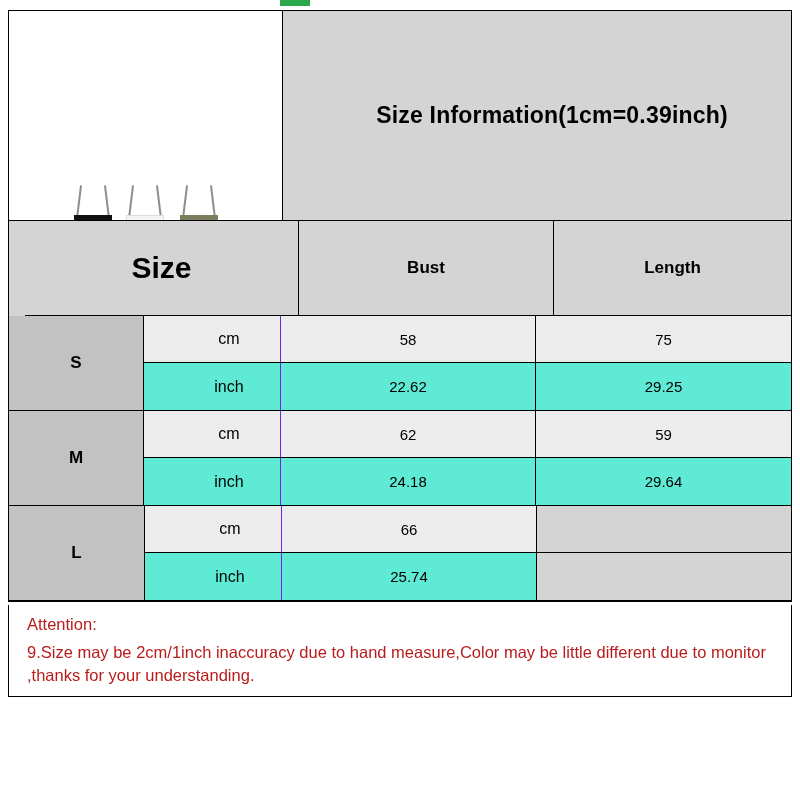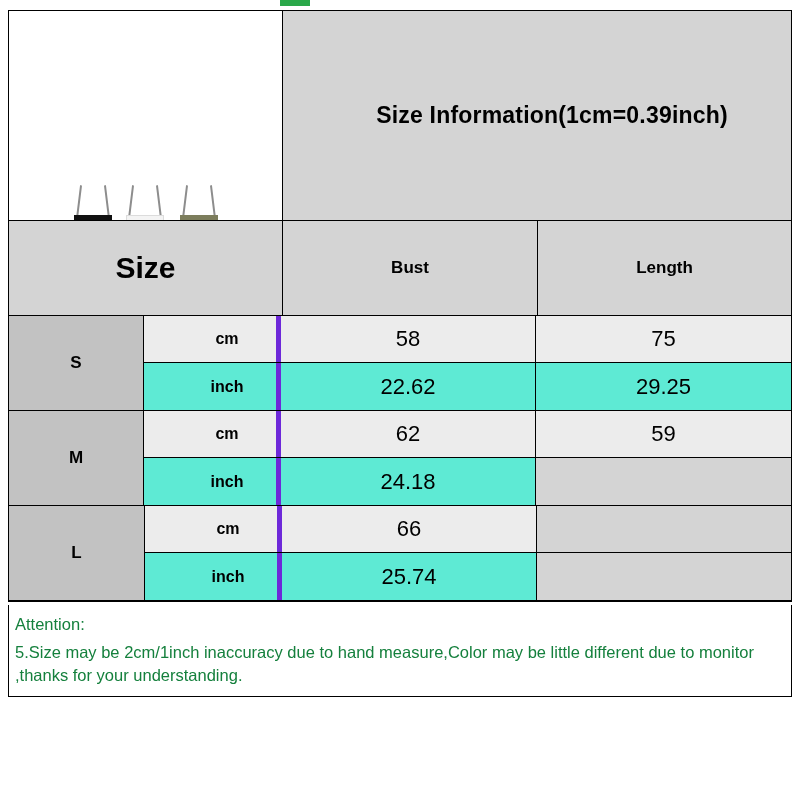--- a/index.html
+++ b/index.html
@@ -104,20 +104,21 @@
   .d3 { left: 106px; }
   .d3 .bodice, .d3 .skirt { background: #7c7d5c; }
 
   
   .colhdr-row {
     display: flex;
     height: 95px;
     border-bottom: 1px solid #000;
     box-sizing: border-box;
     background: #d4d4d4;
+    margin-left: 16px;
   }
   .c-size {
     width: 274px;
     border-right: 1px solid #000;
     box-sizing: border-box;
     display: flex;
     align-items: center;
     justify-content: center;
     font-size: 30px;
     font-weight: bold;
@@ -159,38 +160,38 @@
     flex-direction: column;
   }
   .unit-row {
     display: flex;
     height: 47px;
     box-sizing: border-box;
   }
   .unit-row.top { border-bottom: 1px solid #000; }
   .unit-cell {
     width: 137px;
-    border-right: 5px solid #6d28d9;
+    border-right: 1px solid #6d28d9;
     box-sizing: border-box;
     display: flex;
     align-items: center;
     justify-content: center;
     font-size: 16px;
-    font-weight: bold;
+    font-weight: normal;
     background: #ececec;
     padding-left: 34px;
   }
   .val-cell {
     width: 255px;
     border-right: 1px solid #000;
     box-sizing: border-box;
     display: flex;
     align-items: center;
     justify-content: center;
-    font-size: 22px;
+    font-size: 15px;
     background: #ececec;
   }
   .val-cell.last {
     flex: 1;
     border-right: none;
   }
   .row-alt .unit-cell, .row-alt .val-cell { background: #5eead4; text-align: center; }
 
   
   .attention {
@@ -198,24 +199,24 @@
     left: 8px;
     top: 605px;
     width: 784px;
     box-sizing: border-box;
     border: 1px solid #000;
     border-top: none;
     background: #ffffff;
     padding: 8px 6px 10px 6px;
   }
   .attention p {
-    margin: 0 0 6px 0;
+    margin: 0 0 6px 12px;
     font-size: 16.5px;
     line-height: 1.35;
-    color: #15803d;
+    color: #b91c1c;
   }
   .attention p:last-child { margin-bottom: 0; }
 </style>
 </head>
 <body>
 
 <div class="sheet">
 
   <div class="top-accent"></div>
 
@@ -275,20 +276,21 @@
       <div class="size-label">M</div>
       <div class="size-rows">
         <div class="unit-row top">
           <div class="unit-cell">cm</div>
           <div class="val-cell">62</div>
           <div class="val-cell last">59</div>
         </div>
         <div class="unit-row row-alt">
           <div class="unit-cell">inch</div>
           <div class="val-cell">24.18</div>
+          <div class="val-cell last">29.64</div>
         </div>
       </div>
     </div>
 
     <div class="size-group last">
       <div class="size-label">L</div>
       <div class="size-rows">
         <div class="unit-row top">
           <div class="unit-cell">cm</div>
           <div class="val-cell">66</div>
@@ -297,16 +299,16 @@
           <div class="unit-cell">inch</div>
           <div class="val-cell">25.74</div>
         </div>
       </div>
     </div>
 
   </div>
 
   <div class="attention">
     <p>Attention:</p>
-    <p>5.Size may be 2cm/1inch inaccuracy due to hand measure,Color may be little different due to monitor ,thanks for your understanding.</p>
+    <p>9.Size may be 2cm/1inch inaccuracy due to hand measure,Color may be little different due to monitor ,thanks for your understanding.</p>
   </div>
 
 </div>
 
 </body></html>

